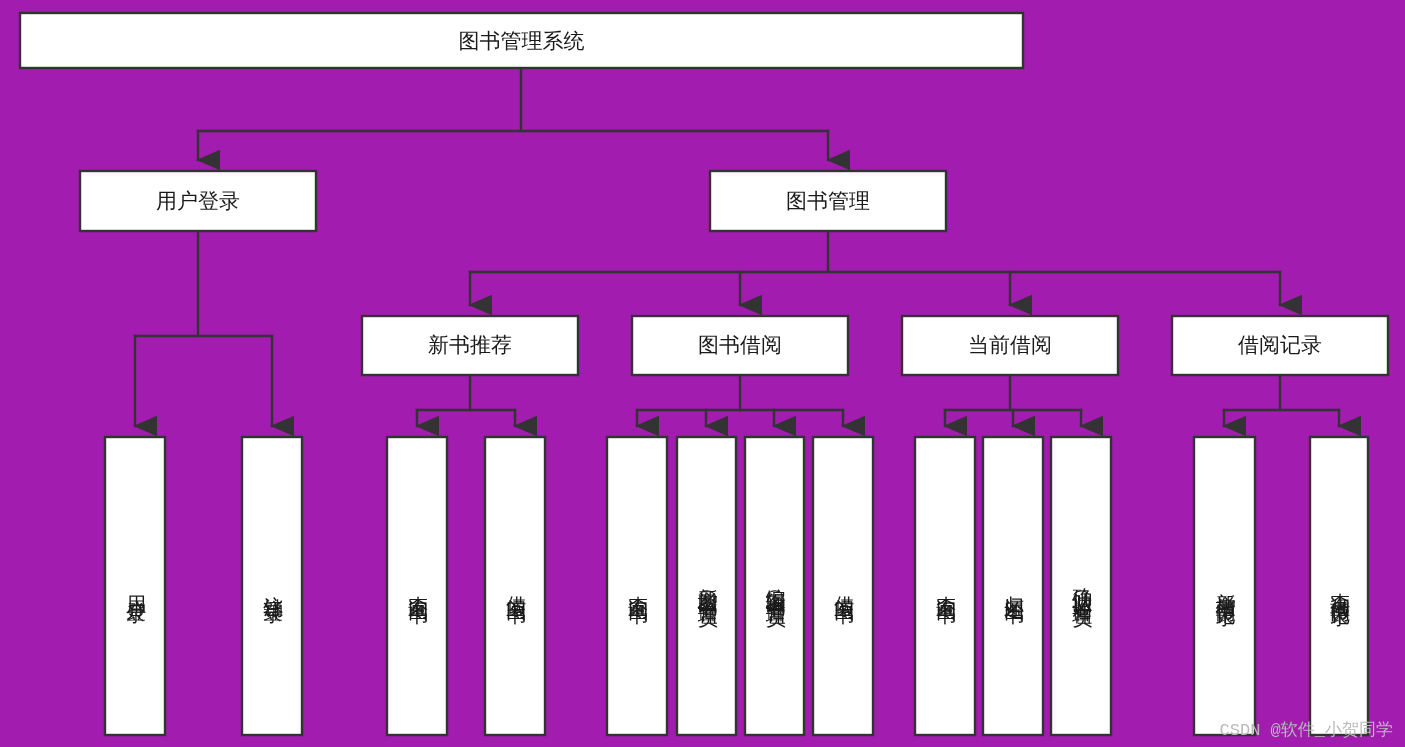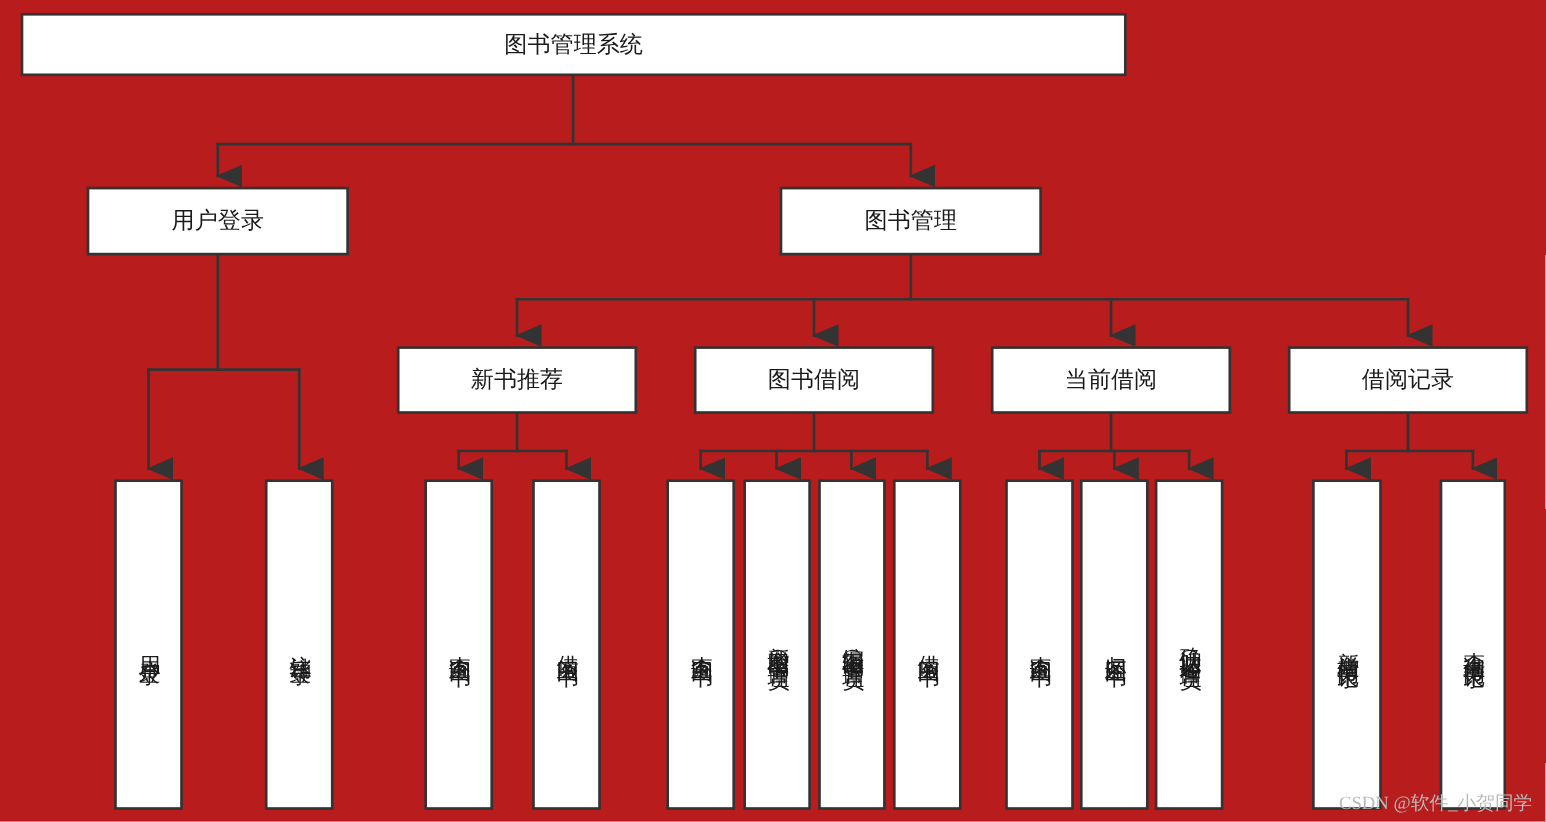--- a/index.html
+++ b/index.html
@@ -7,21 +7,21 @@
     padding: 0;
     background: #ffffff;
   }
   body {
     font-family: "Liberation Sans", "DejaVu Sans", sans-serif;
   }
   #canvas {
     position: relative;
     width: 1405px;
     height: 747px;
-    background: #b91c1c;
+    background: #a21caf;
     overflow: hidden;
   }
   svg.diagram {
     position: absolute;
     left: 0;
     top: 0;
     width: 1405px;
     height: 747px;
   }
   .node-rect {
@@ -48,21 +48,21 @@
   .node-label.vertical {
     font-size: 20px;
     writing-mode: vertical-rl;
     text-orientation: upright;
     letter-spacing: 3px;
   }
   .watermark {
     position: absolute;
     right: 12px;
     bottom: 6px;
-    font-family: Liberation Serif, serif;
+    font-family: Liberation Mono, monospace;
     font-size: 17px;
     color: #b9b9b9;
     white-space: nowrap;
     user-select: none;
   }
 </style>
 </head>
 <body>
 
 <div id="canvas">

